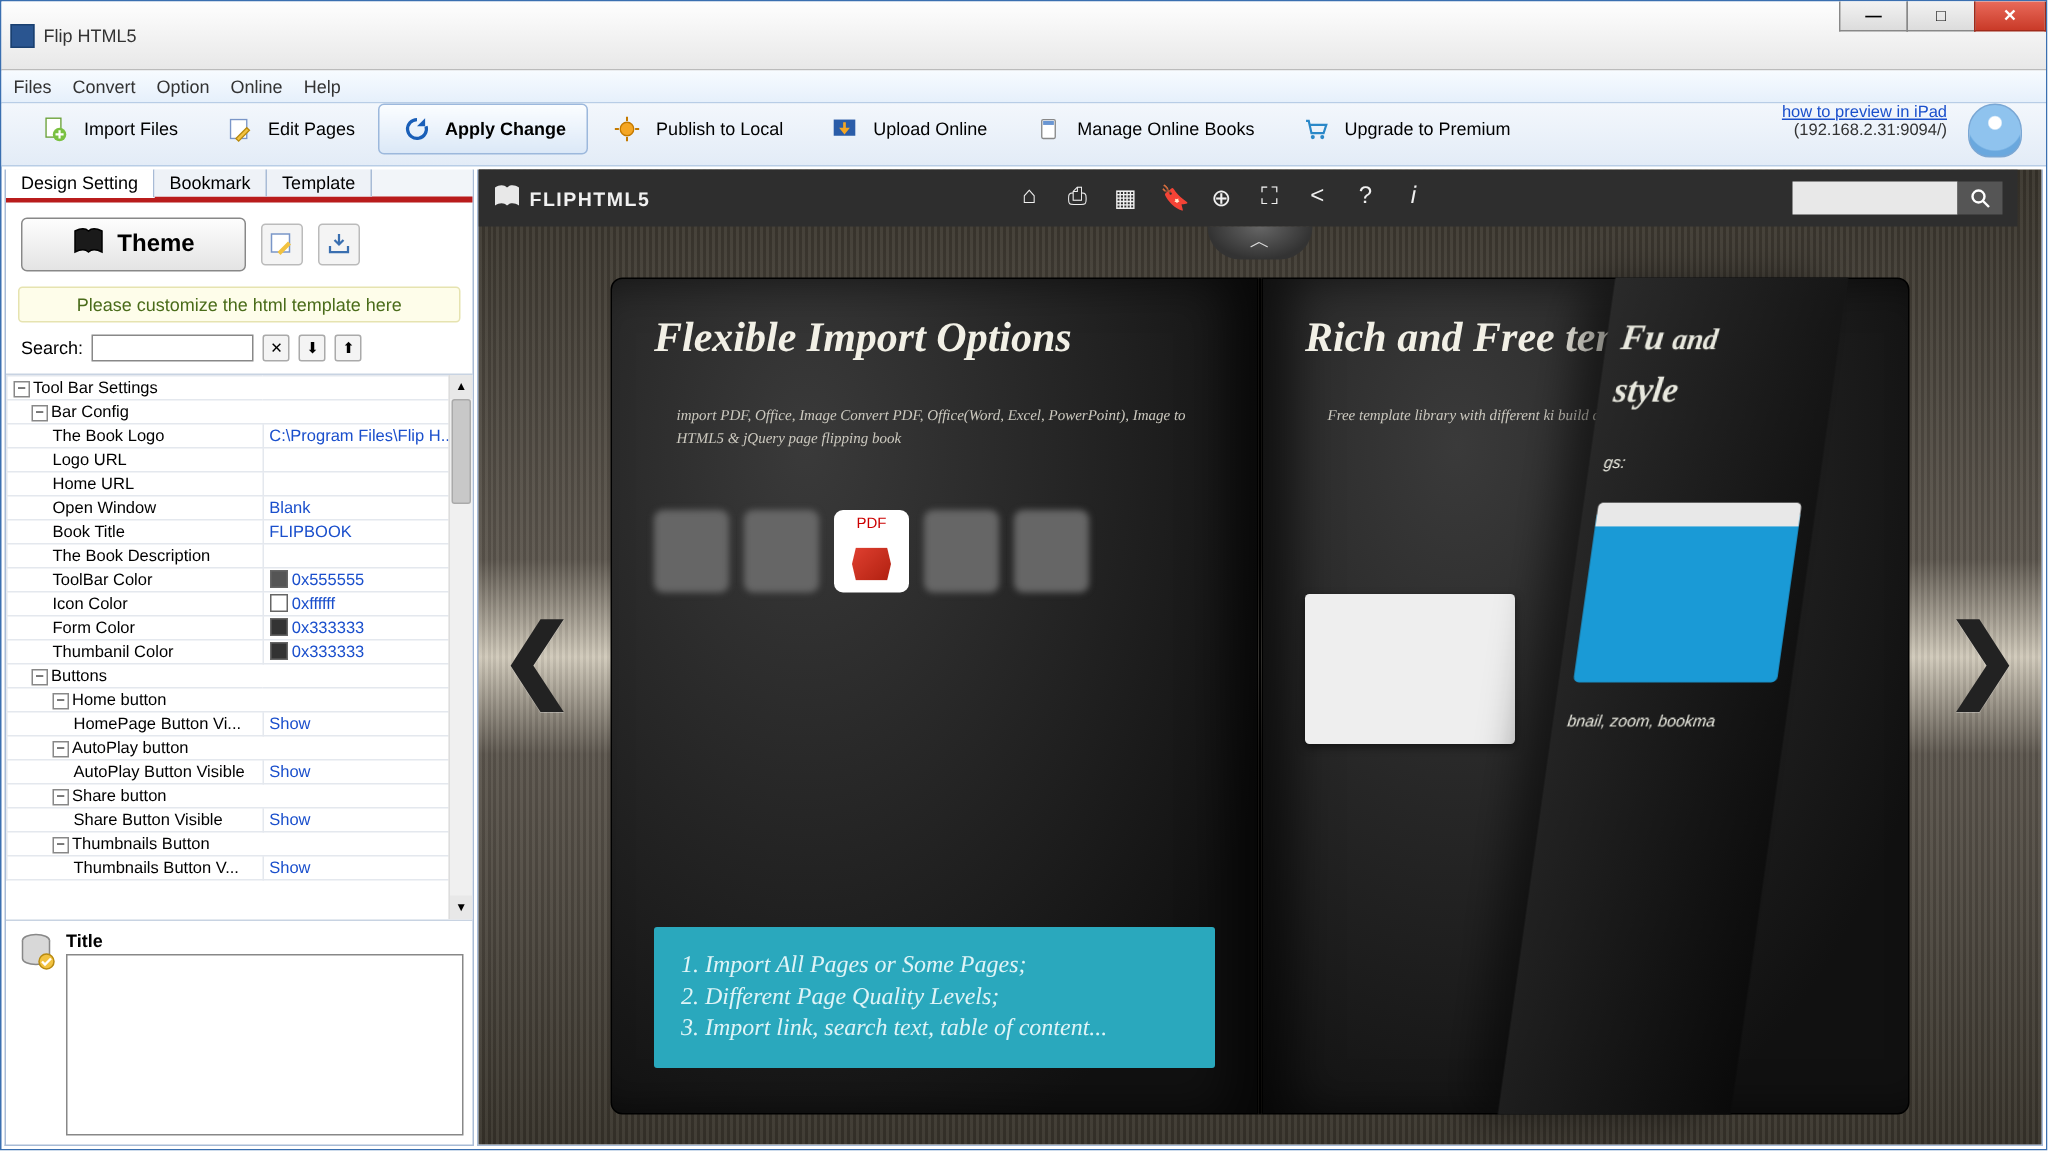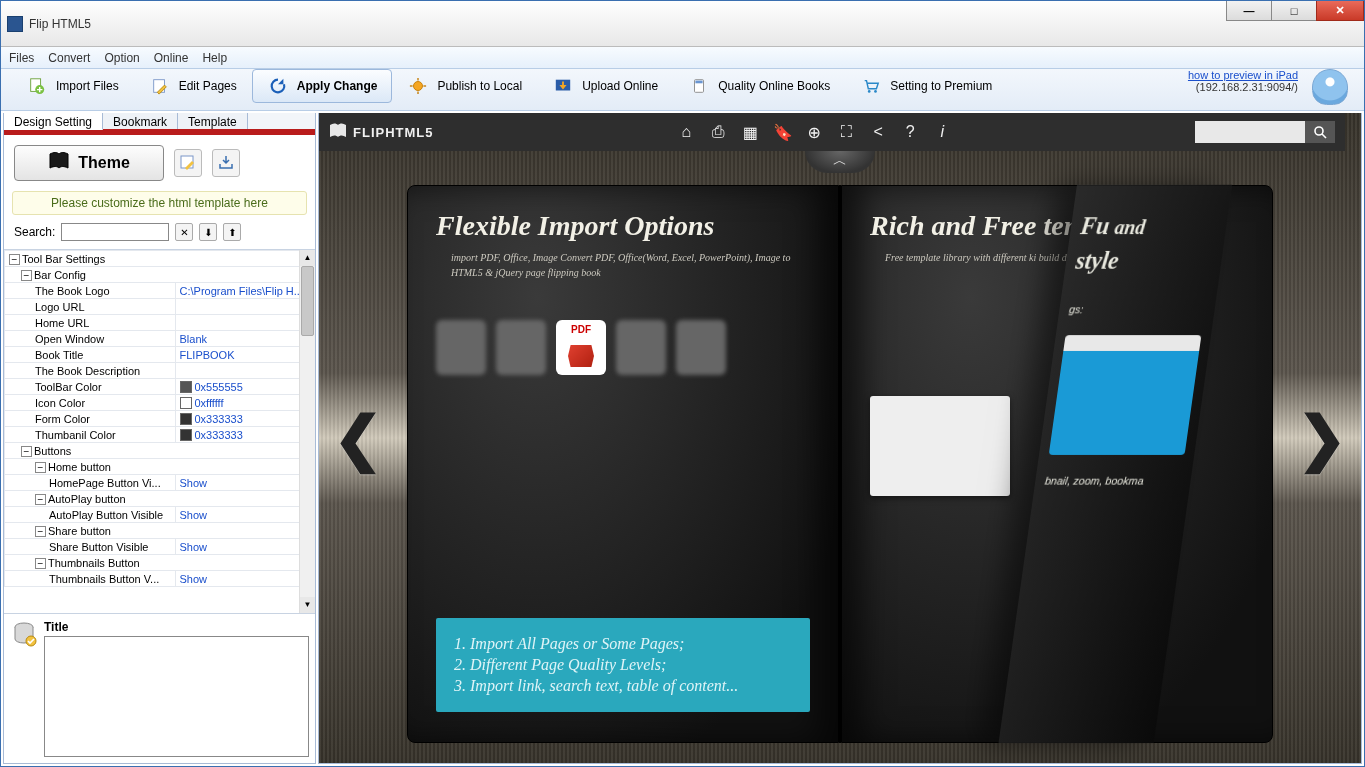--- a/index.html
+++ b/index.html
@@ -23,21 +23,21 @@
 .tbtn .tico { width: 22px; height: 22px; display:flex; align-items:center; justify-content:center;}
 .toolbar .spacer { flex: 1; }
 .right-info { text-align: right; padding-right: 8px; font-size: 11px; }
 .right-info a { color: #1a4fcc; text-decoration: underline; }
 .right-info .ip { color: #333; }
 .avatar { width: 36px; height: 36px; border-radius: 50% 50% 40% 40%; background: radial-gradient(circle at 50% 35%, #fff 0 4px, #8fc3ee 5px 18px, #6aa8de 19px); border:1px solid #7aa7d4; margin: 0 6px;}
 
 .content { flex: 1; display: flex; min-height: 0; }
 
 .sidepanel { width: 313px; border: 1px solid #a8bbd6; border-top: none; display: flex; flex-direction: column; background: #fff; margin: 2px; }
-.tabstrip { display: flex; height: 22px; border-bottom: 6px solid #b91c1c; background: #f2f5f9;}
+.tabstrip { display: flex; height: 22px; border-bottom: 4px solid #b91c1c; background: #f2f5f9;}
 .tab { padding: 2px 10px; border-right: 1px solid #a8bbd6; background: #eef2f7; cursor:default;}
 .tab.active { background: #fff; border-bottom: 1px solid #fff; margin-bottom: -1px; }
 
 .themebar { display: flex; align-items: center; gap: 10px; padding: 10px; }
 .themebtn { flex: 0 0 150px; height: 36px; border: 1px solid #888; border-radius: 4px; background: linear-gradient(#fdfdfd,#e4e4e4); display:flex; align-items:center; justify-content:center; gap:8px; font-weight:bold; font-size:16px;}
 .miniico { width: 28px; height: 28px; border:1px solid #bbb; border-radius:3px; background:#f4f4f4; display:flex;align-items:center;justify-content:center;}
 .hintbar { margin: 0 8px 8px; padding: 4px 8px; background: #fefdea; border:1px solid #e6e3b0; color:#4a6c1a; text-align:center; border-radius:3px;}
 .searchrow { display:flex; align-items:center; gap:6px; padding: 0 10px 8px; }
 .searchrow input { width: 108px; height: 18px; border:1px solid #888; }
 .srico { width:18px; height:18px; border:1px solid #aaa; border-radius:2px; background:#f4f4f4; display:inline-flex;align-items:center;justify-content:center; font-size:10px;}
@@ -78,25 +78,25 @@
 .chevup { position:absolute; top:38px; left:50%; transform:translateX(-50%); width:70px; height:22px; background:radial-gradient(ellipse at 50% 0%, #666 0%, #333 70%); border-radius: 0 0 35px 35px; color:#ddd; text-align:center; font-size:14px; line-height:18px;}
 
 .navarrow { position:absolute; top:50%; transform:translateY(-50%); font-size:60px; color:#222; font-weight:bold; cursor:pointer; text-shadow:0 1px 0 rgba(255,255,255,.3);}
 .navarrow.left { left:14px; } .navarrow.right { right:14px; }
 
 .book { position:absolute; top:72px; left:88px; right:88px; bottom:20px; display:flex; perspective:2000px;}
 .page { flex:1; background: radial-gradient(ellipse at 30% 20%, #3a3a3a, #111 80%); border:1px solid #000; overflow:hidden; position:relative; color:#e8e8de;}
 .page.left { border-top-left-radius: 8px; border-bottom-left-radius:8px; box-shadow: inset -20px 0 30px rgba(0,0,0,.6);}
 .page.right { border-top-right-radius:8px; border-bottom-right-radius:8px; box-shadow: inset 20px 0 30px rgba(0,0,0,.6);}
 .spine { width:2px; background:#000;}
-.ptitle { font-family: Georgia, serif; font-style:italic; font-weight:bold; font-size:28px; margin:24px 28px 8px; color:#f2f0e6;}
+.ptitle { font-family: Georgia, serif; font-style:italic; font-weight:bold; font-size:28px; margin:24px 28px 28px; color:#f2f0e6;}
 .psub { font-family: Georgia, serif; font-style:italic; font-size:10px; margin:0 43px; color:#ccc9bf; line-height:1.5;}
 .iconrow { display:flex; gap:10px; margin:40px 28px; }
 .docico { width:50px; height:55px; border-radius:6px; background:#666; filter:blur(2px); display:flex; align-items:center; justify-content:center;}
-.docico.pdf { background:#fff; filter:none; font-weight:bold; color:#c00; font-size:10px; position:relative;}
+.docico.pdf { background:#fff; filter:none; font-weight:normal; color:#c00; font-size:10px; position:relative;}
 .docico.pdf::after{content:""; position:absolute; bottom:8px; left:12px; width:26px; height:22px; background:linear-gradient(135deg,#e04030,#b02010); clip-path:polygon(10% 0,90% 0,100% 50%,90% 100%,10% 100%,0 50%);}
 .bluebox { position:absolute; left:28px; right:28px; bottom:30px; background:#2aa8bd; color:#dff4f7; padding:14px 18px; font-style:italic; font-family:Georgia,serif; font-size:16px; border-radius:2px;}
 .bluebox div{margin:3px 0;}
 .templates { position:absolute; left:28px; right:28px; top:210px; display:flex; gap:20px; }
 .tplcard { width:140px; height:100px; background:#eee; border-radius:3px; box-shadow:0 2px 6px rgba(0,0,0,.5);}
 .flip { position:absolute; top:72px; right:168px; width:160px; bottom:20px; background:linear-gradient(100deg,#2a2a2a,#0a0a0a); transform:skewX(-8deg) rotateY(-14deg); transform-origin:right center; box-shadow:-18px 0 28px rgba(0,0,0,.5); overflow:hidden; color:#e8e8de;}
 .flip .ft { font-family:Georgia,serif; font-style:italic; font-weight:bold; font-size:24px; margin:28px 10px;}
 .flip .sm {font-style:italic; font-size:11px; margin:0 10px;}
 .flip .bscreen { margin:20px 10px; background:#1a9ad6; height:120px; border-top:16px solid #e8e8e8; border-radius:4px;}
 .ico-svg { width:18px; height:18px; }
@@ -182,31 +182,31 @@
       </span>
       <span>Upload Online</span>
     </div>
     <div class="tbtn">
       <span class="tico">
         <svg class="ico-svg" viewBox="0 0 20 20">
             <rect x="5" y="3" width="10" height="14" rx="1" fill="#fff" stroke="#888"></rect>
             <rect x="6" y="4" width="8" height="3" fill="#6a96d2"></rect>
           </svg>
       </span>
-      <span>Quality Online Books</span>
+      <span>Manage Online Books</span>
     </div>
     <div class="tbtn">
       <span class="tico">
         <svg class="ico-svg" viewBox="0 0 20 20">
             <path d="M3 4h2l2 9h9l2-6H6" fill="none" stroke="#2a88c8" stroke-width="1.6"></path>
             <circle cx="8" cy="16" r="1.5" fill="#2a88c8"></circle>
             <circle cx="15" cy="16" r="1.5" fill="#2a88c8"></circle>
           </svg>
       </span>
-      <span>Setting to Premium</span>
+      <span>Upgrade to Premium</span>
     </div>
     <div class="spacer"></div>
     <div class="right-info">
       <a href="#">how to preview in iPad</a><br>
       <span class="ip">(192.168.2.31:9094/)</span>
     </div>
     <div class="avatar"></div>
   </div>
 
   <div class="content">

